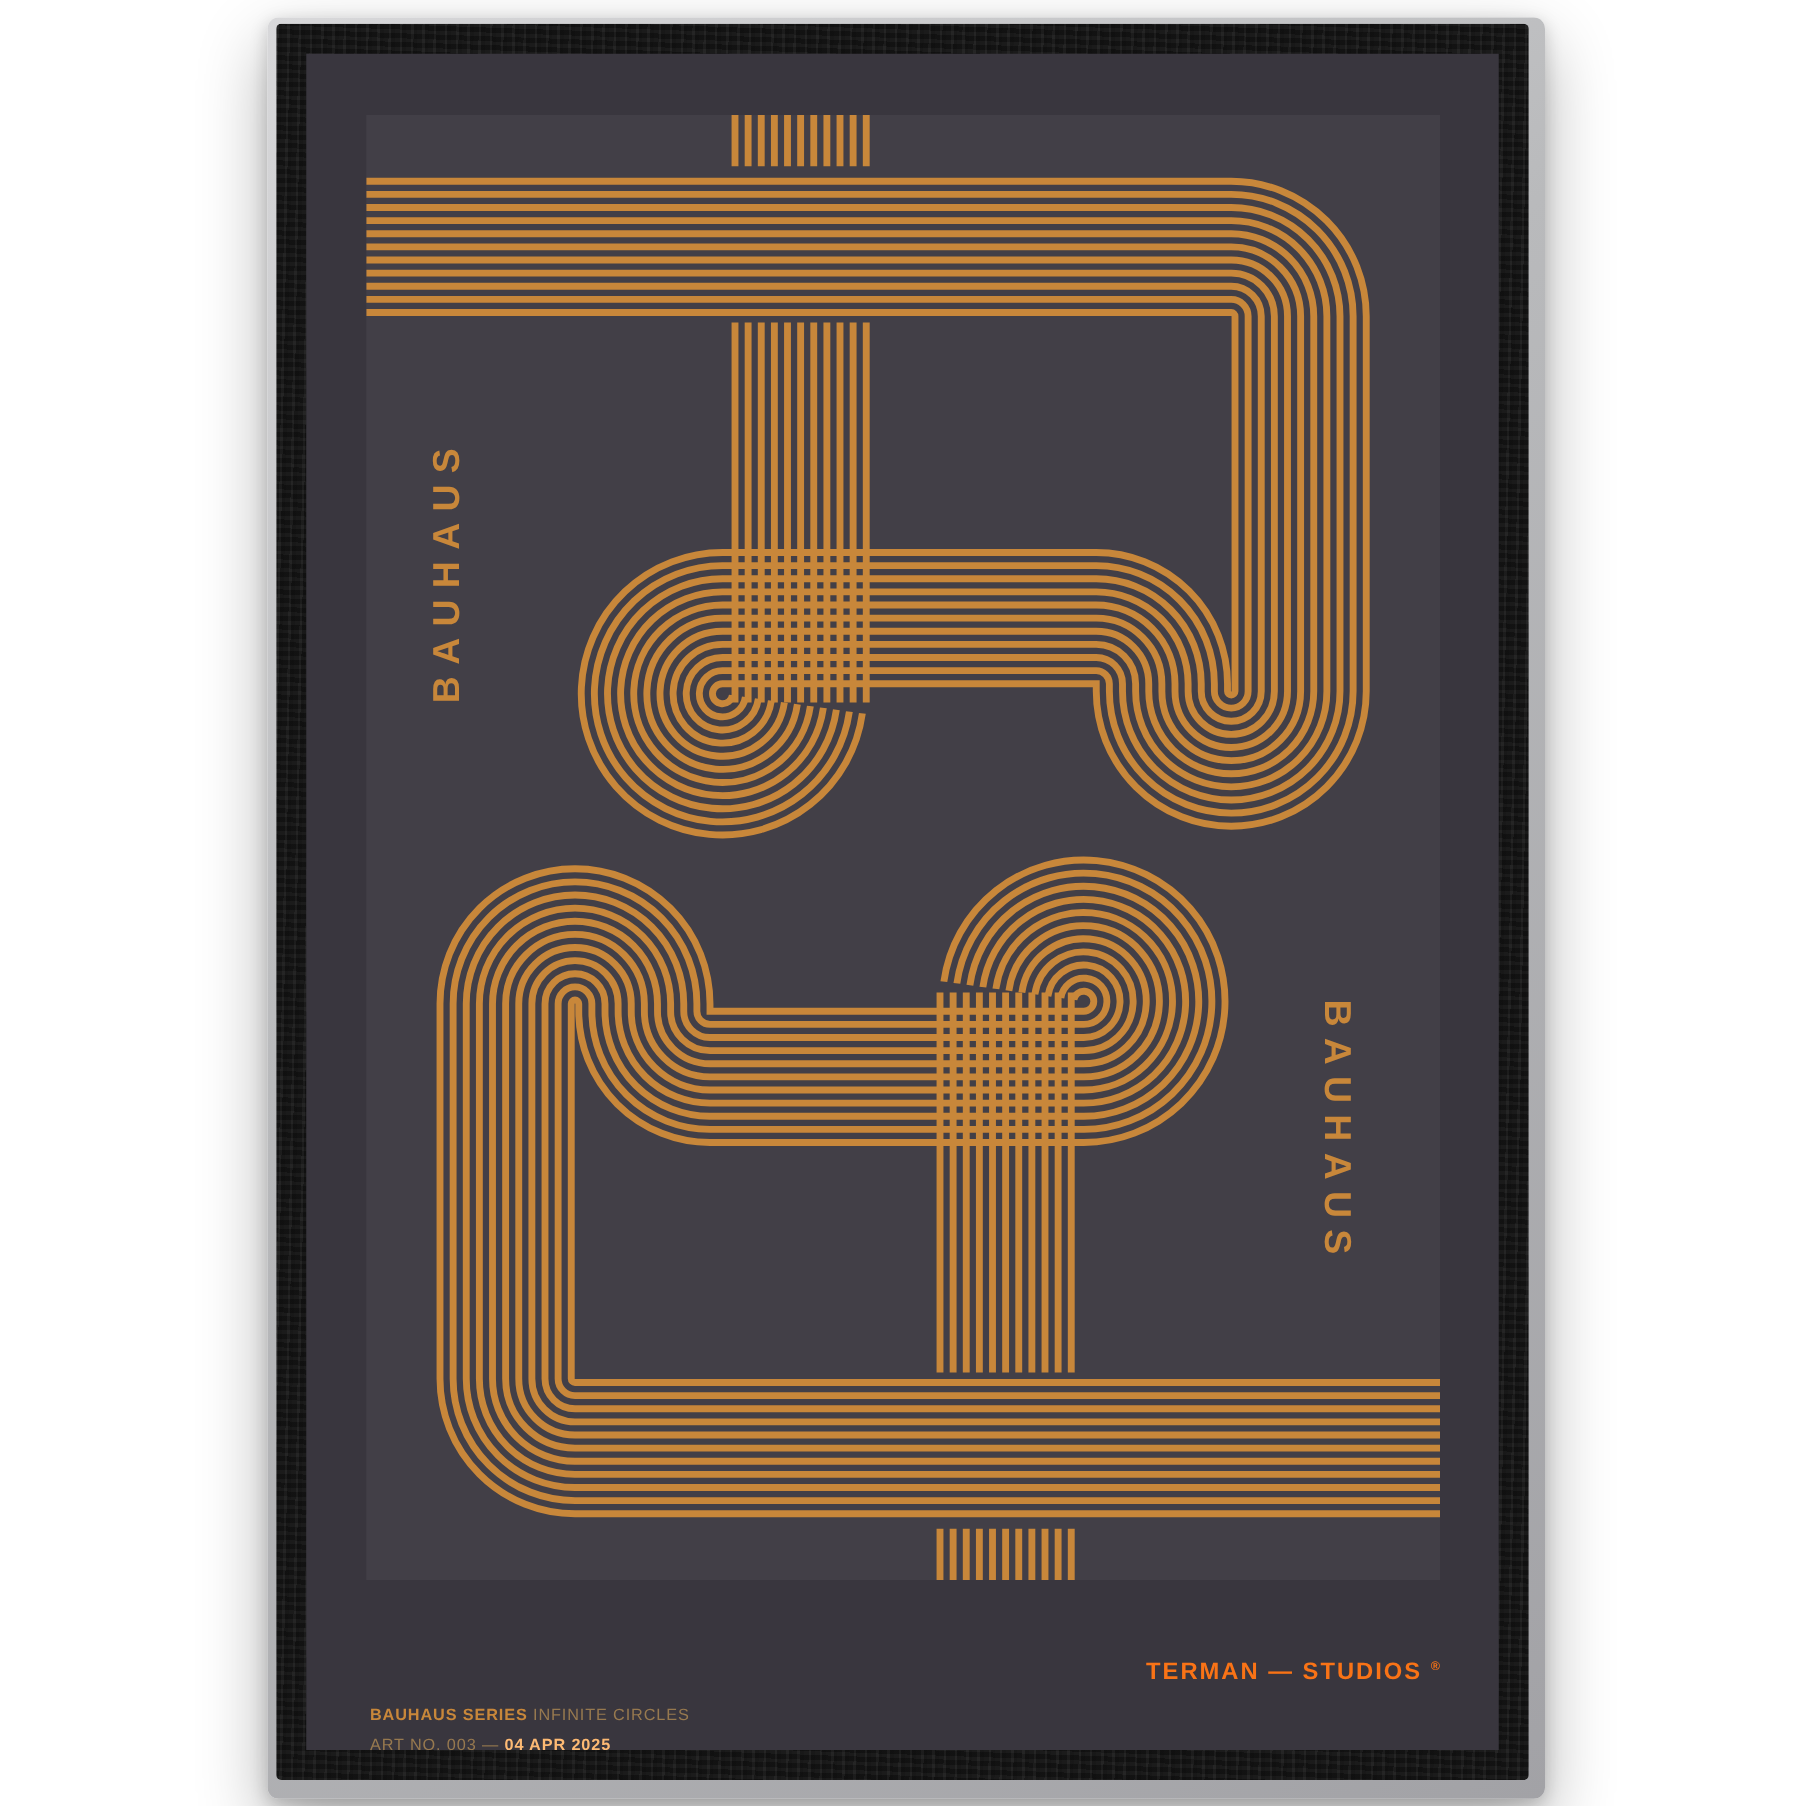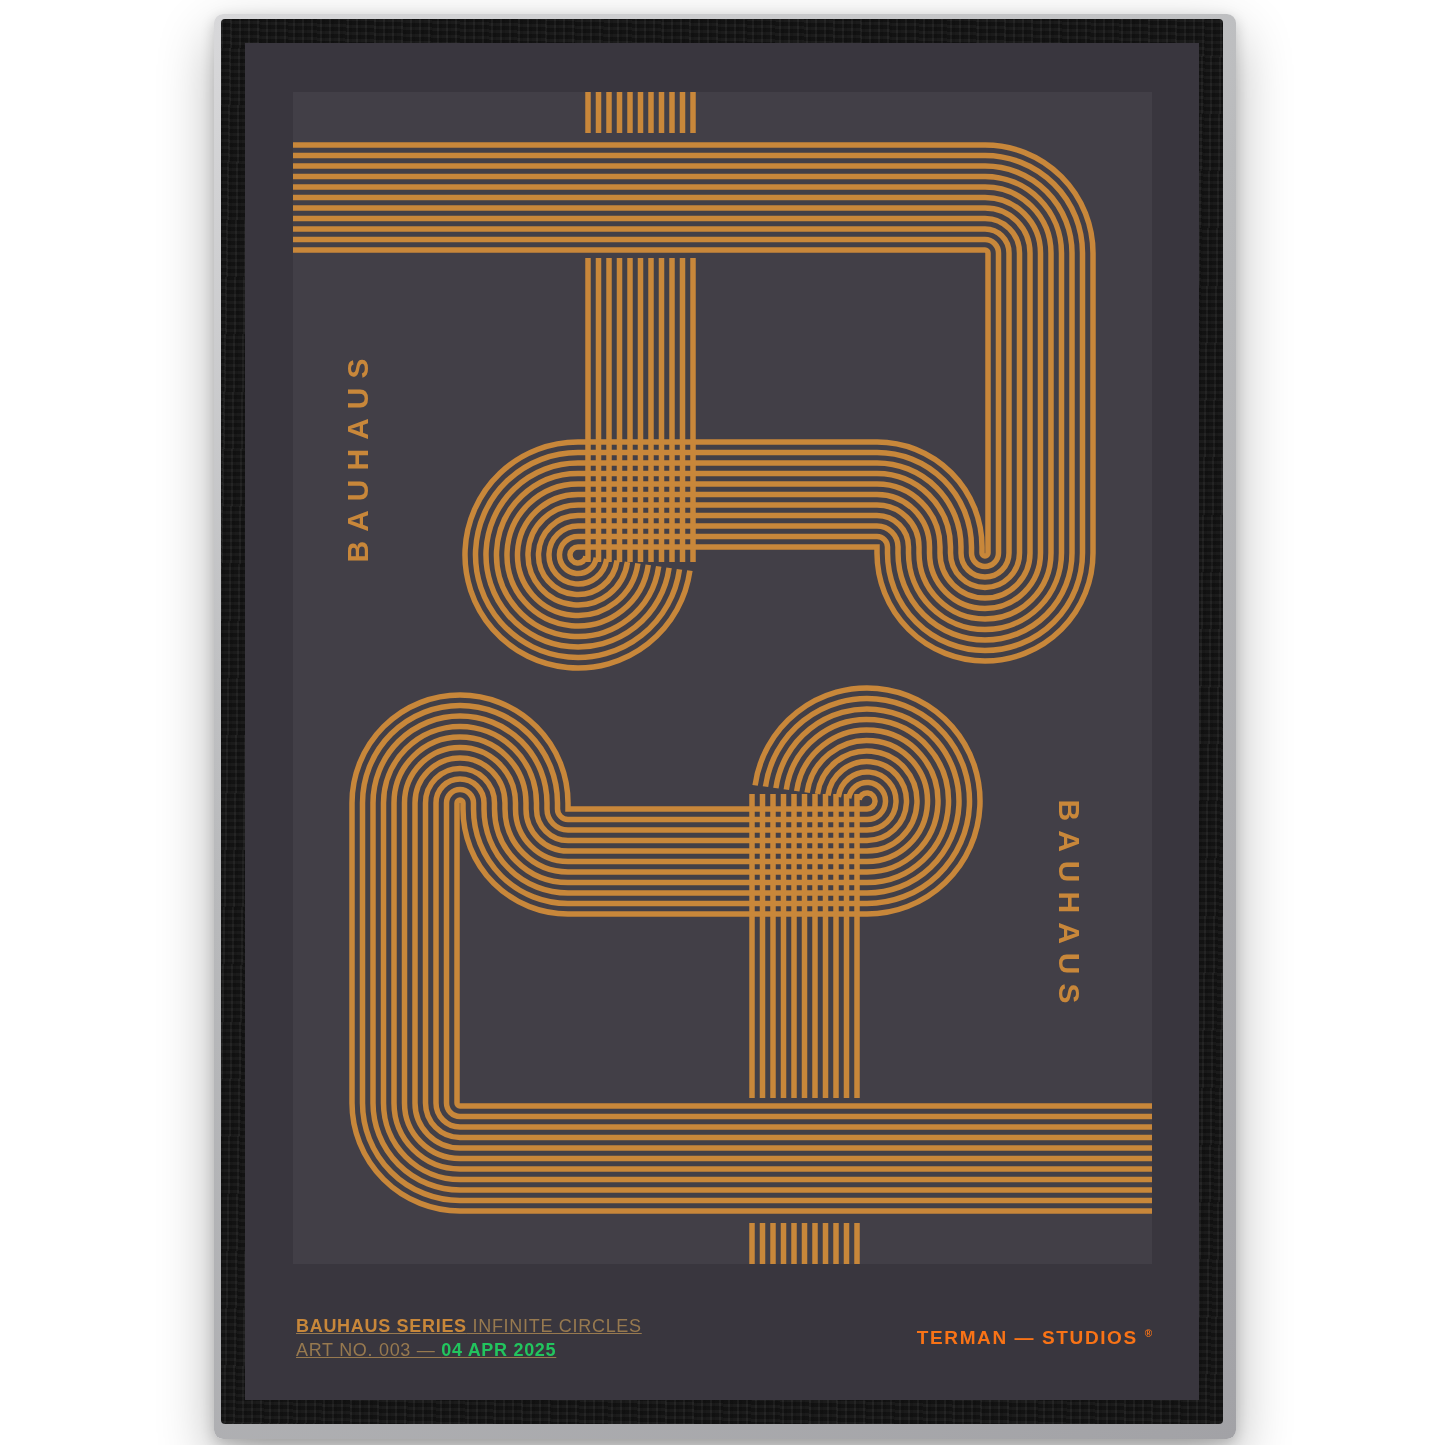--- a/index.html
+++ b/index.html
@@ -33,22 +33,22 @@
   .v-label{
     position:absolute;
     font-weight:700;
     font-size:30px;
     letter-spacing:9px;
     white-space:nowrap;
     transform:translate(-50%,-50%) rotate(-90deg);
   }
   .v-label.right{transform:translate(-50%,-50%) rotate(90deg);}
   .footer-left{
-    position:absolute;left:51px;top:1271px;
-    font-size:18px;letter-spacing:0.7px;line-height:24px;text-decoration:underline;
+    position:absolute;left:51px;top:1317px;
+    font-size:13px;letter-spacing:0.7px;line-height:24px;
   }
   .footer-right{
     position:absolute;right:47px;top:1284px;
     font-size:19px;letter-spacing:1.6px;font-weight:600;
   }
   .footer-right sup{font-size:10px;letter-spacing:0;}
   .bold{font-weight:700;}
 </style>
 </head>
 <body style="background: rgb(255, 255, 255);">
@@ -86,20 +86,20 @@
           <use id="motifCopy" href="#motif" transform="rotate(180 429.5 586)"></use>
         </svg>
       </div>
 
       <div class="v-label" id="labelLeft" style="left: 113px; top: 413px; color: rgb(200, 135, 58);">BAUHAUS</div>
 
       <div class="v-label right" id="labelRight" style="left: 824px; top: 863px; color: rgb(200, 135, 58);">BAUHAUS</div>
 
       <div class="footer-left" id="footerLeft" style="color: rgb(151, 121, 79);">
         <div><span class="bold" style="color: rgb(200, 135, 58);">BAUHAUS SERIES</span><span> INFINITE CIRCLES</span></div>
-        <div><span>ART NO. 003 — </span><span class="bold" style="color: #22c55e;">04 APR 2025</span></div>
+        <div><span>ART NO. 003 — </span><span class="bold" style="color: #fdba74;">04 APR 2025</span></div>
       </div>
 
       <div class="footer-right" id="footerRight" style="color: #f97316;"><span>TERMAN — STUDIOS </span><sup>®</sup></div>
 
     </div>
   </div>
 </div>
 
 </body></html>

